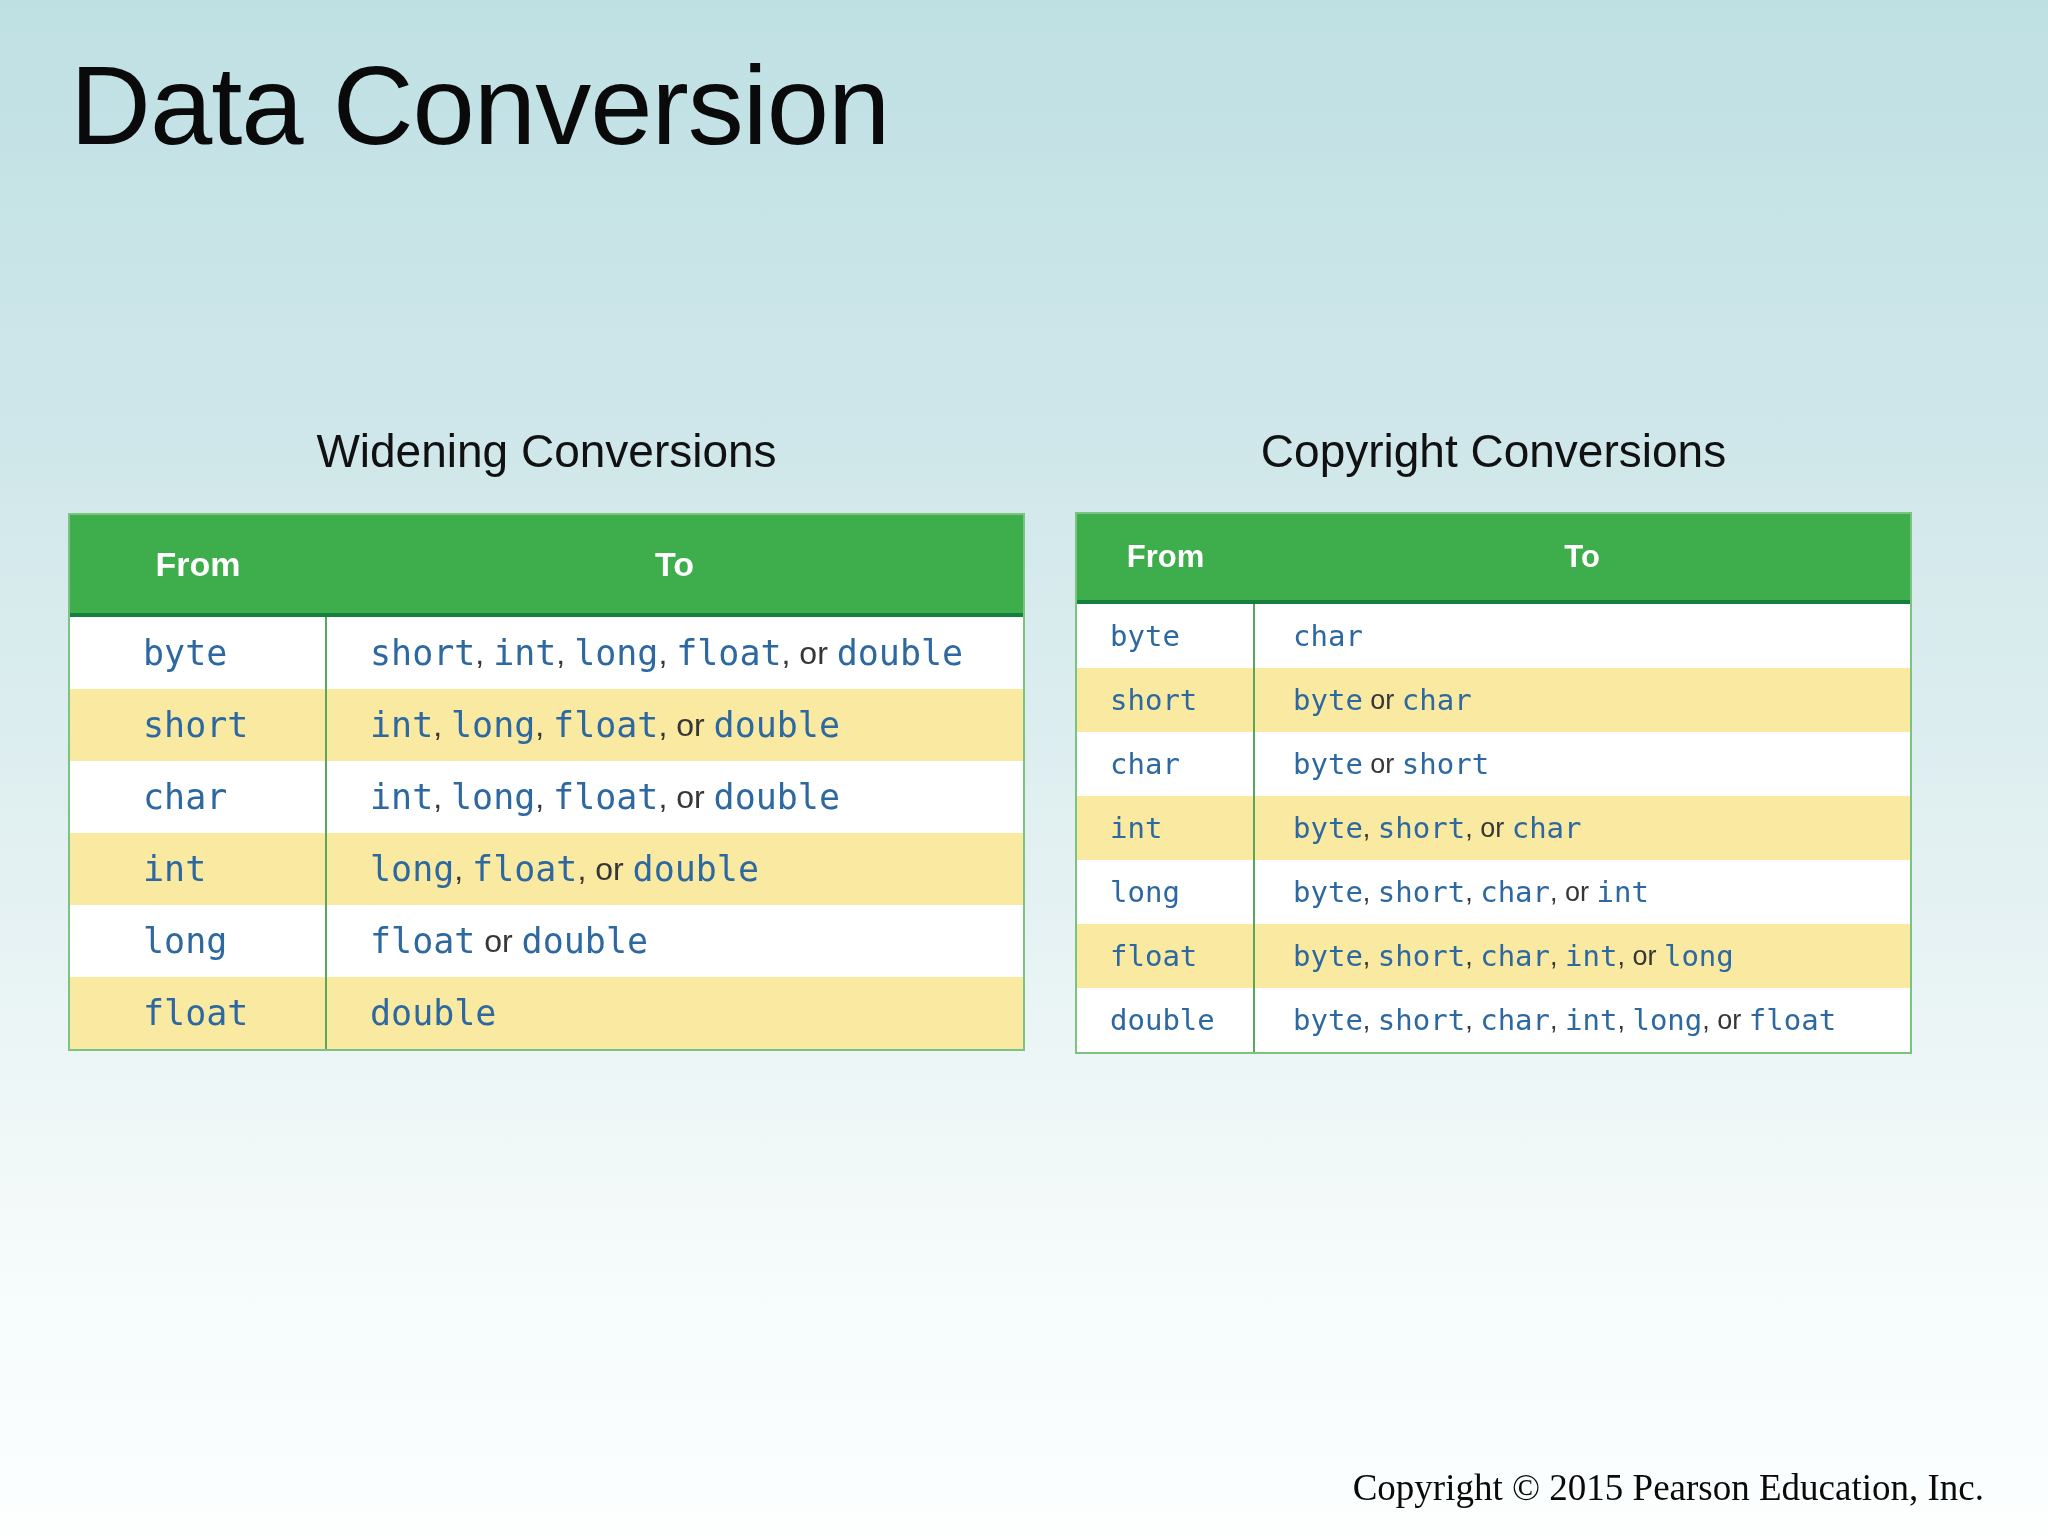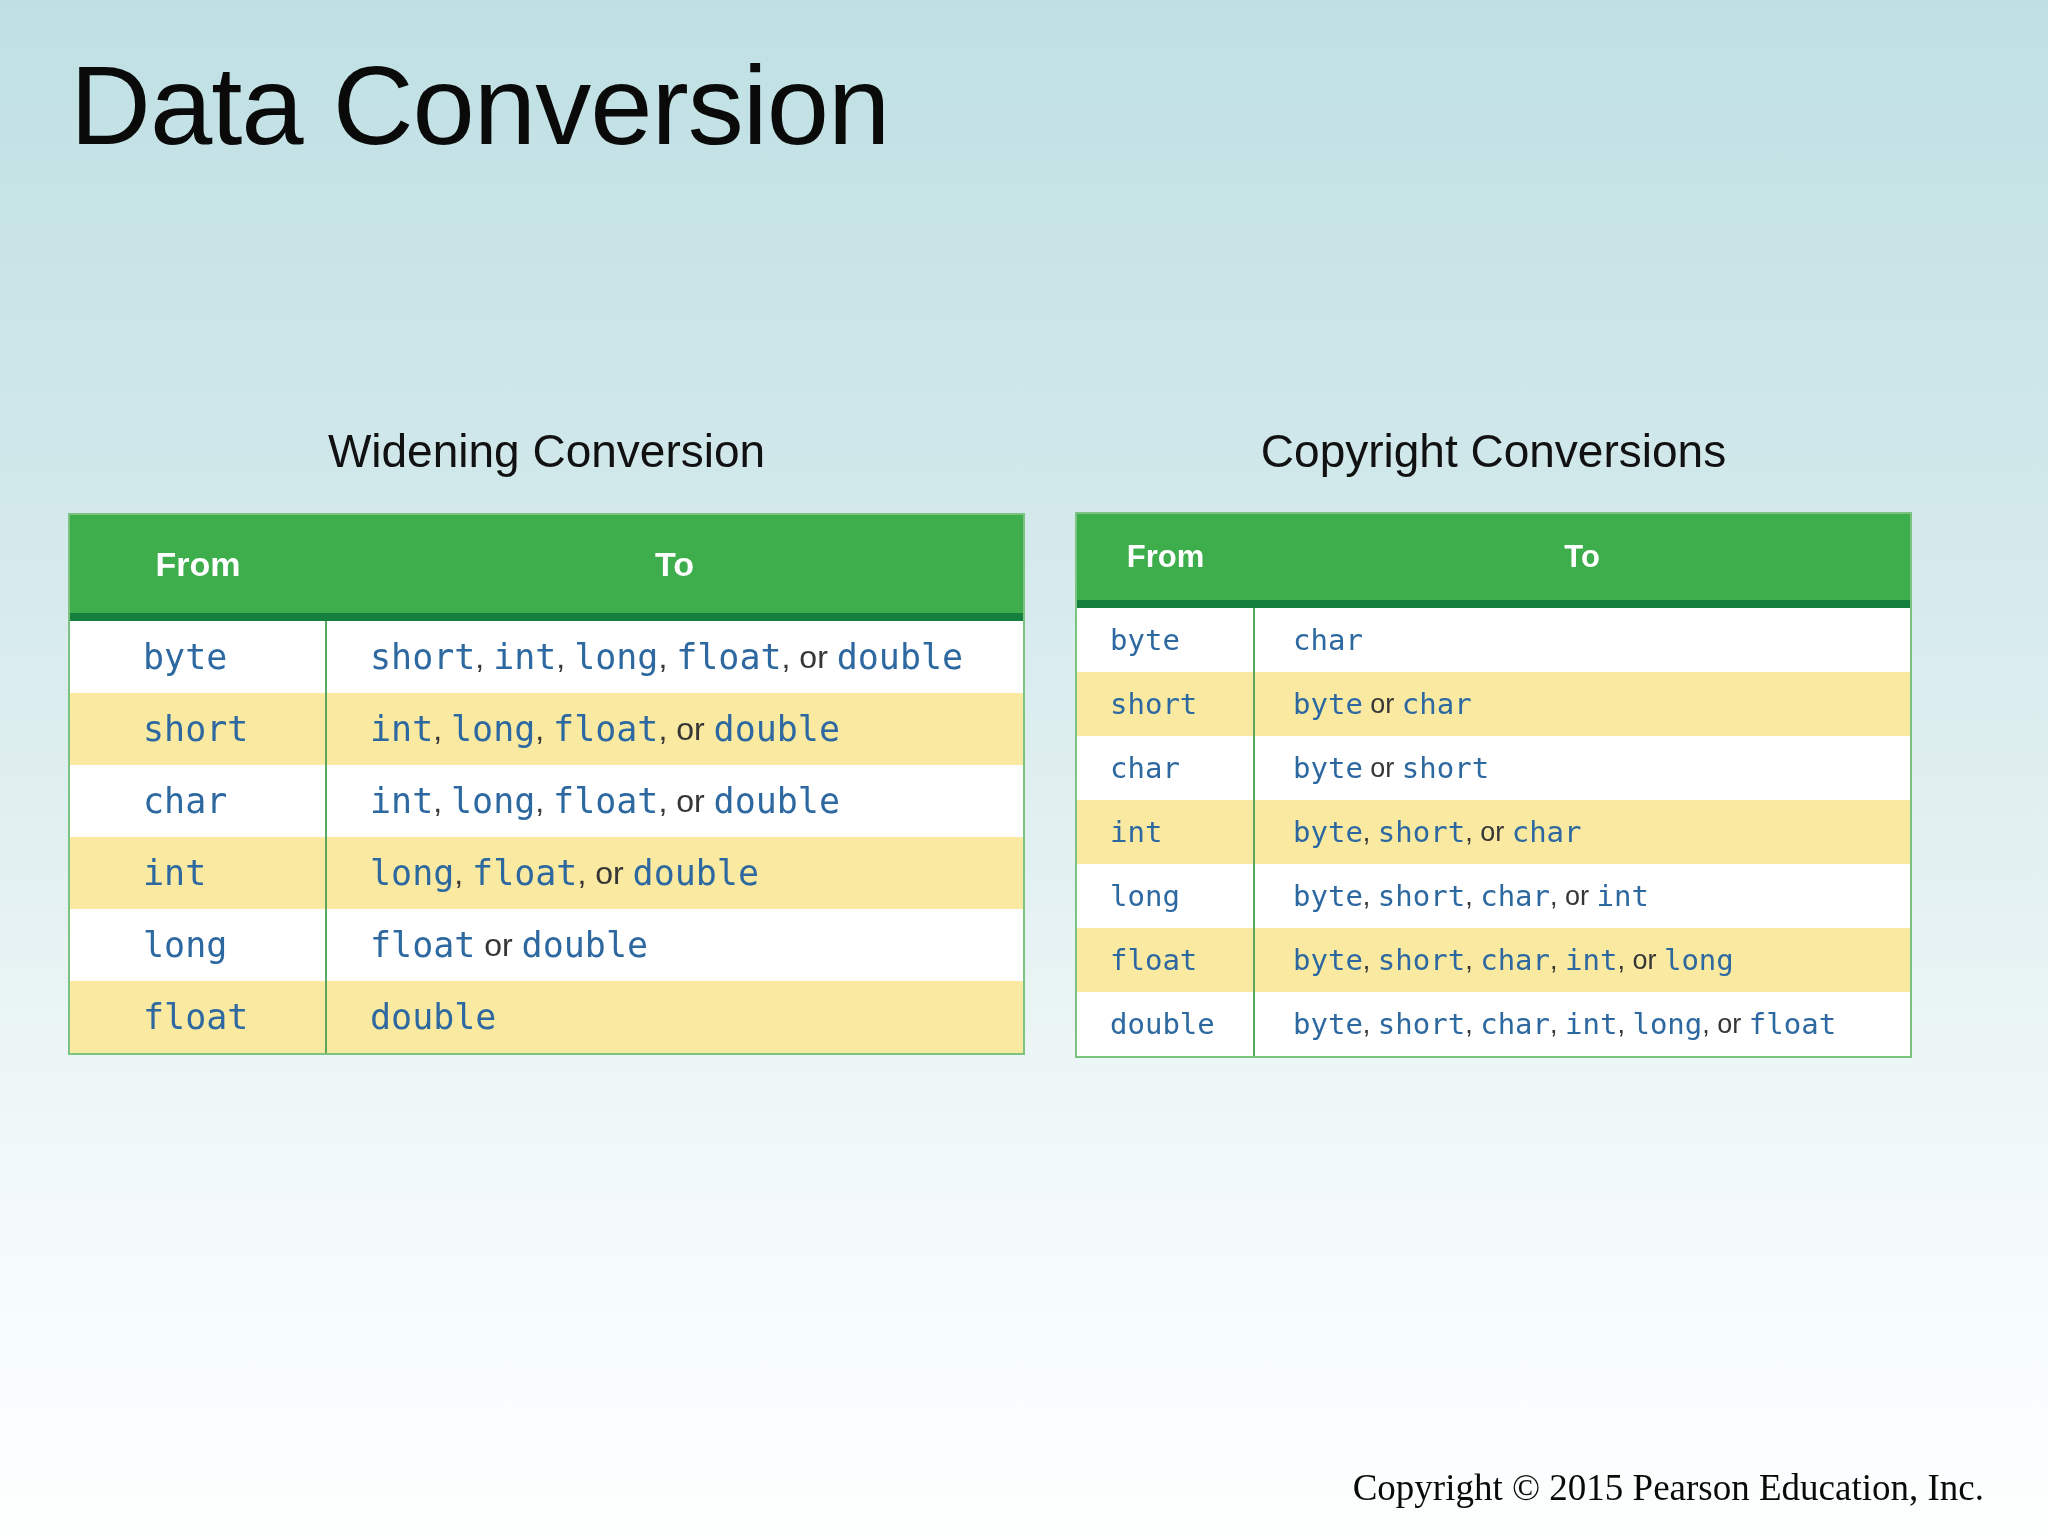--- a/index.html
+++ b/index.html
@@ -58,21 +58,21 @@
   }
   .conv-table--widening  .thead { height: 98px;  font-size: 34px; }
   .conv-table--narrowing .thead { height: 86px;  font-size: 31px; }
 
   .th { text-align: center; }
   .conv-table--widening  .th-from { width: 257px; }
   .conv-table--widening  .th-to   { width: 700px; }
   .conv-table--narrowing .th-from { width: 178px; }
   .conv-table--narrowing .th-to   { width: 659px; }
 
-  .tbody { border-top: 8px solid #15803d; }
+  .tbody { border-top: 4px solid #15803d; }
 
   .row { display: flex; align-items: center; }
   .conv-table--widening  .row { height: 72px; }
   .conv-table--narrowing .row { height: 64px; }
   .row--even { background: #ffffff; }
   .row--odd  { background: var(--row-yellow, #fae9a0); }
 
   .cell-from {
     height: 100%;
     display: flex;
@@ -113,21 +113,21 @@
     font-family: "Liberation Serif", serif;
     font-size: 37px;
     color: #0a0a0a;
   }
 </style>
 </head>
 <body>
 
 <h1 class="slide-title">Data Conversion</h1>
 
-<div class="section-title section-title--widening">Widening Conversion</div>
+<div class="section-title section-title--widening">Widening Conversions</div>
 <div class="section-title section-title--narrowing">Copyright Conversions</div>
 
 <div class="conv-table conv-table--widening">
   <div class="thead">
     <div class="th th-from">From</div>
     <div class="th th-to">To</div>
   </div>
   <div class="tbody">
       <div class="row row--even">
         <div class="cell-from">

